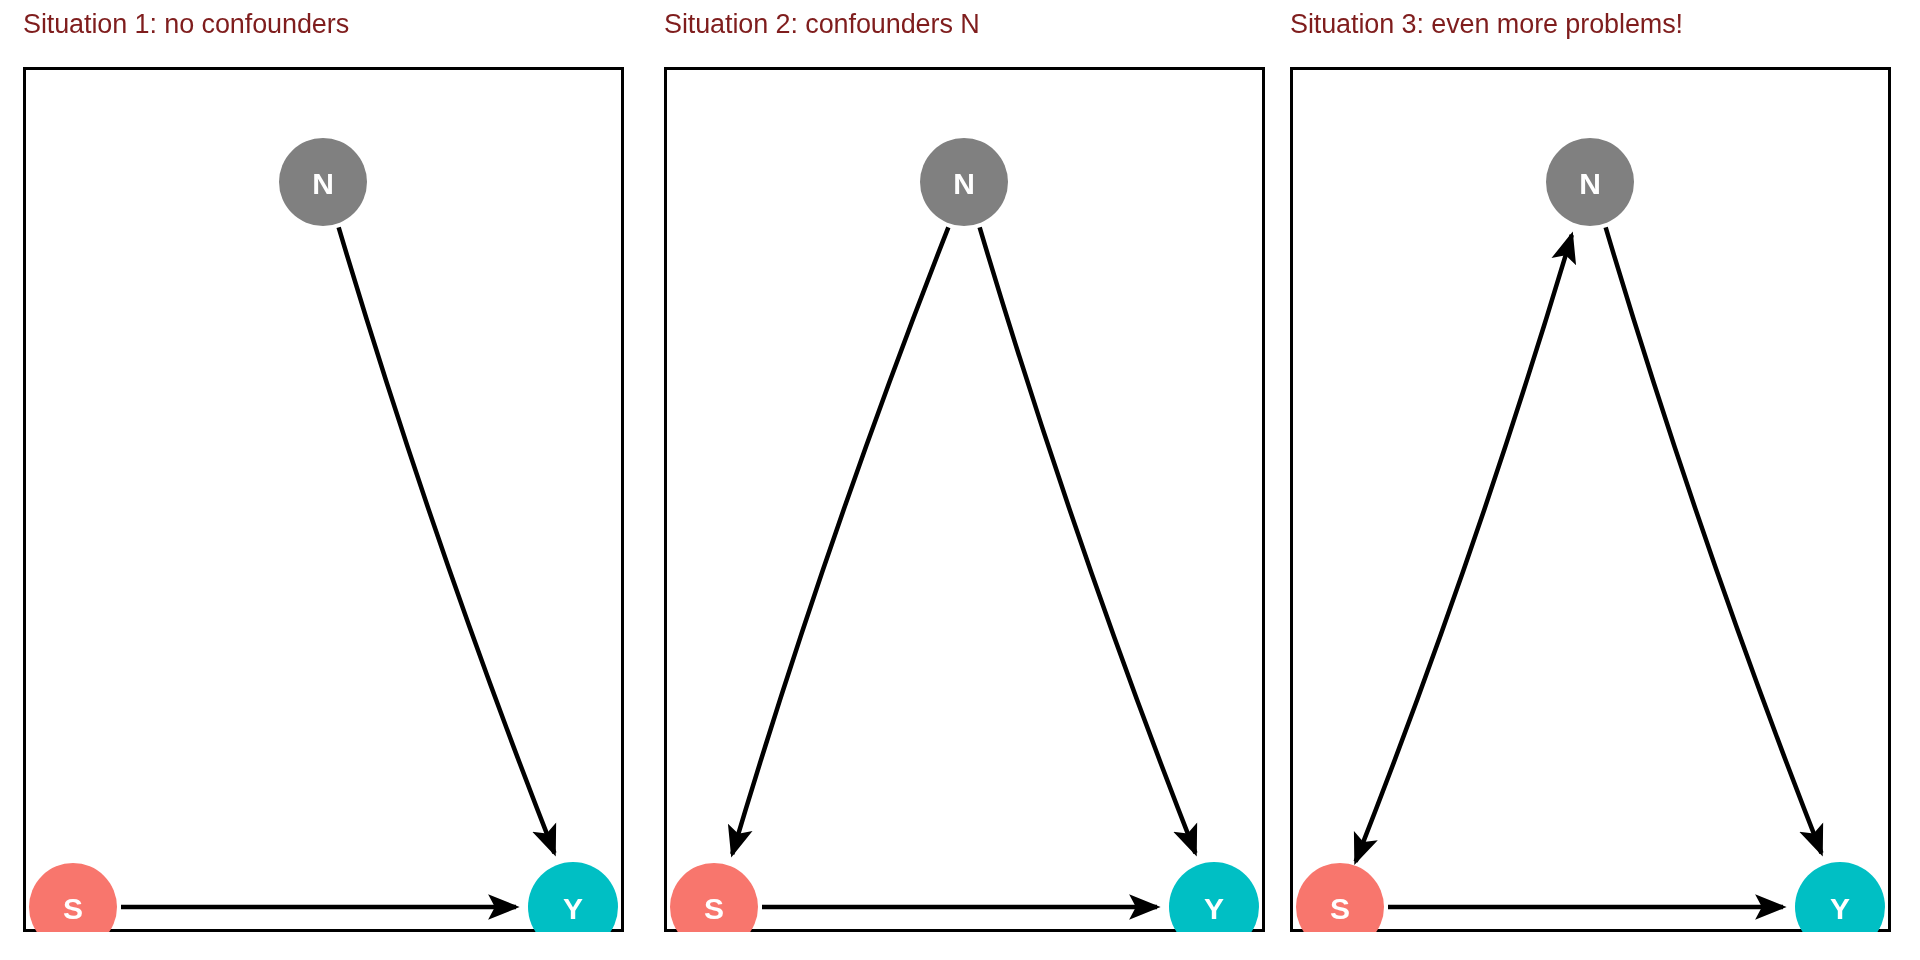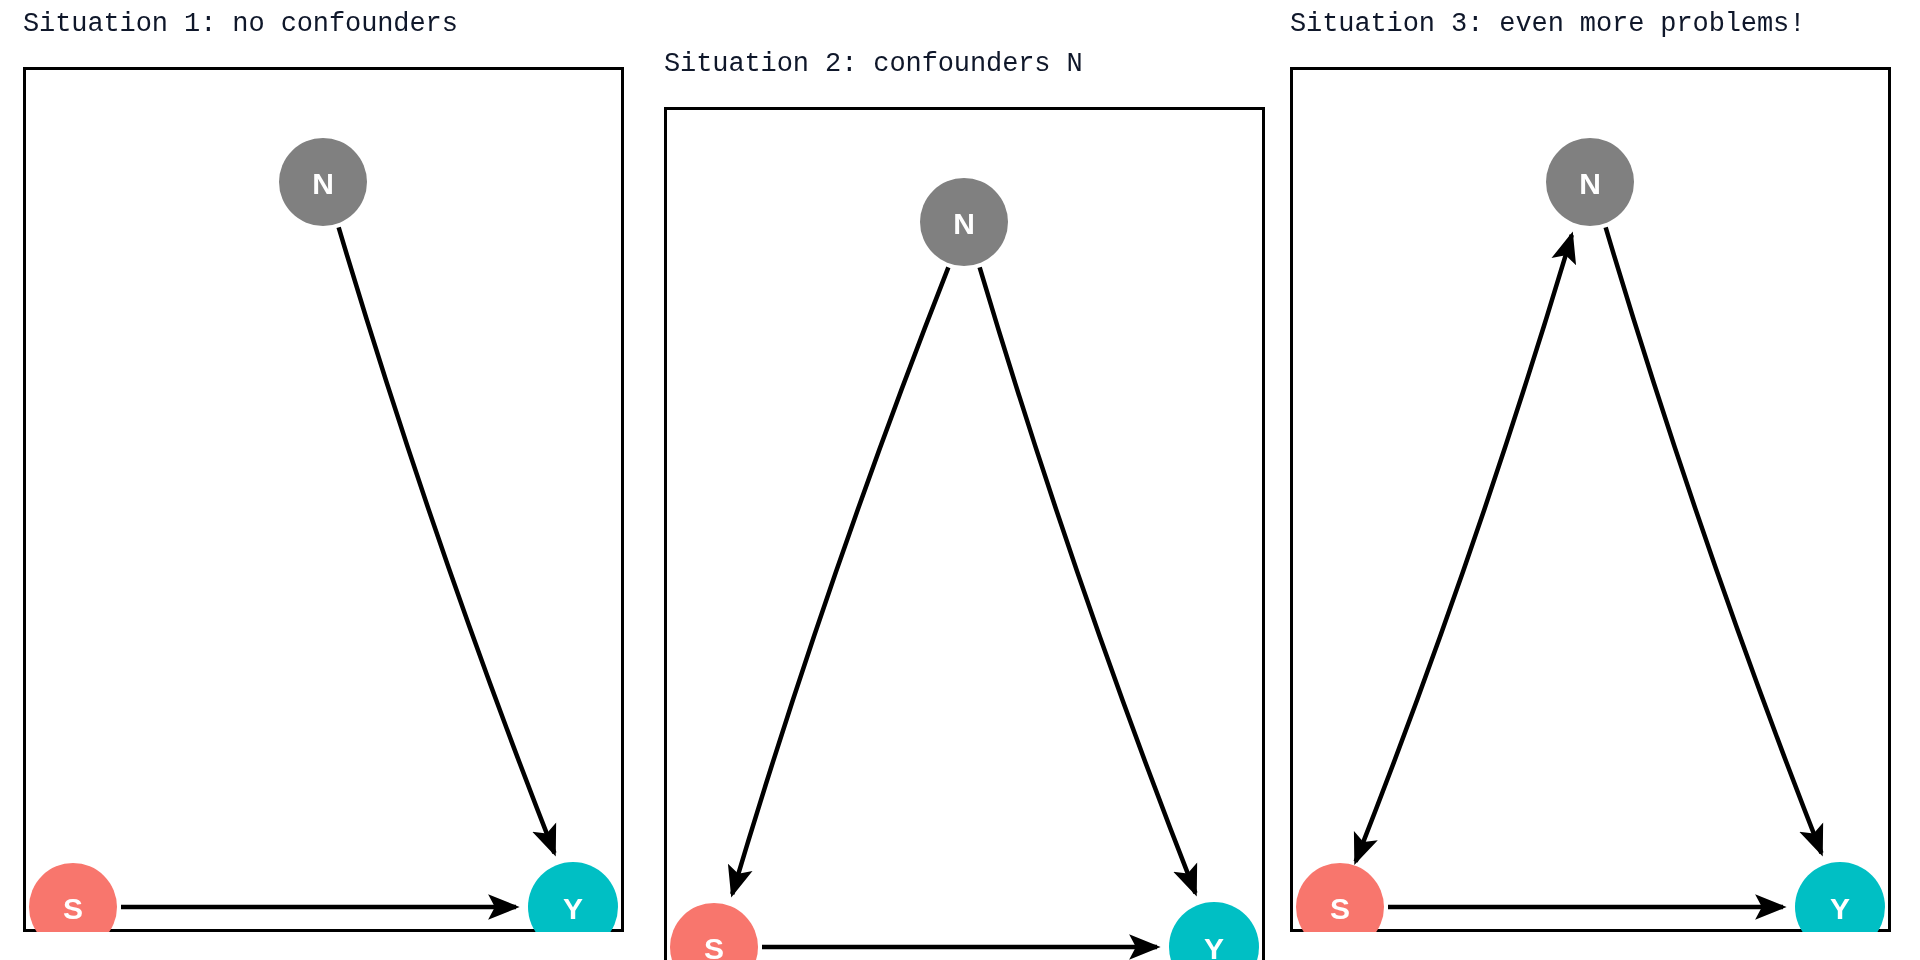--- a/index.html
+++ b/index.html
@@ -27,23 +27,23 @@
     position: relative;
     height: 960px;
   }
   .panel-title {
     position: absolute;
     left: 0px;
     top: 4px;
     height: 44px;
     line-height: 40px;
     font-size: 27px;
-    color: #0f172a;
+    color: #7f1d1d;
     white-space: nowrap;
-    font-family: Liberation Mono, monospace;
+    font-family: Liberation Sans, sans-serif;
     letter-spacing: -0.1px;
   }
   .panel-box {
     position: absolute;
     border: 3px solid #000000;
     background: #ffffff;
     box-sizing: border-box;
   }
   .graph-svg {
     position: absolute;
@@ -88,21 +88,21 @@
             <circle cx="50" cy="840" r="44" fill="#F8766D"></circle>
             <text x="50" y="841" class="node-label">S</text>
           </g>
           <g>
             <circle cx="550" cy="840" r="45" fill="#00BFC4"></circle>
             <text x="550" y="841" class="node-label">Y</text>
           </g>
         </g>
       </svg>
     </div>
-    <div class="panel-wrap" style="left: 664px; position: absolute; top: 0px; width: 601px; height: 812px; margin-top: 40px;">
+    <div class="panel-wrap" style="left: 664px; position: absolute; top: 0px; width: 601px; height: 812px;">
       <div class="panel-title">Situation 2: confounders N</div>
       <div class="panel-box" style="left: 0px; top: 67px; width: 601px; height: 865px; border-color: rgb(0, 0, 0);"></div>
       <svg width="601" height="865" viewBox="0 0 601 865" class="graph-svg" style="left: 0px; top: 67px;">
         <defs>
           <marker id="ah-end-1" markerWidth="7" markerHeight="7" refX="6.2" refY="3" orient="auto" markerUnits="strokeWidth">
             <path d="M0,0.15 L7,3 L0,5.85 L1.5,3 Z" fill="#000000"></path>
           </marker>
           <marker id="ah-start-1" markerWidth="7" markerHeight="7" refX="0.8" refY="3" orient="auto" markerUnits="strokeWidth">
             <path d="M7,0.15 L0,3 L7,5.85 L5.5,3 Z" fill="#000000"></path>
           </marker>

